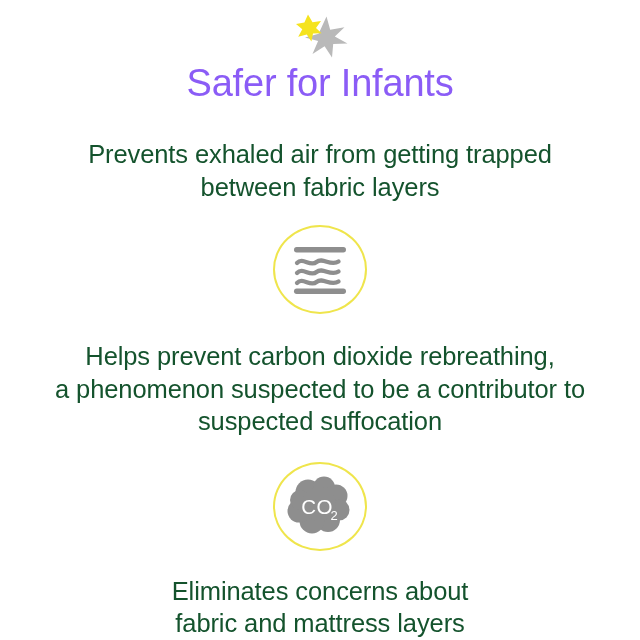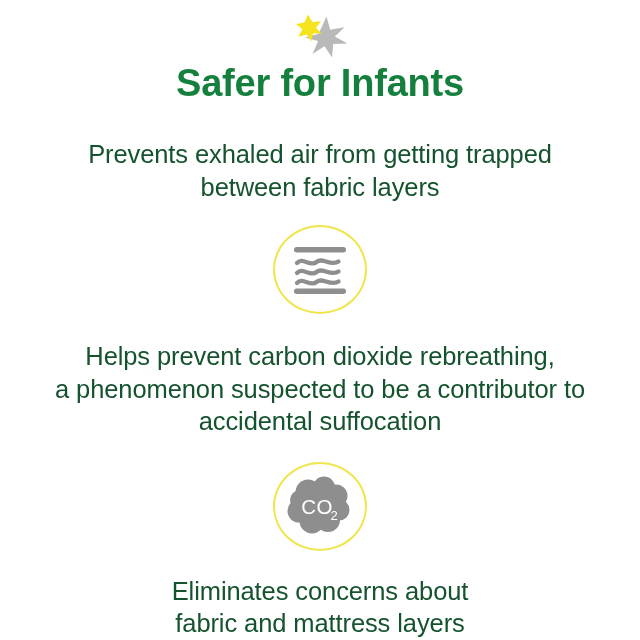--- a/index.html
+++ b/index.html
@@ -32,23 +32,23 @@
     height: 50px;
     display: flex;
     align-items: center;
     justify-content: center;
   }
   .logo-wrap svg { display: block; }
 
   .headline {
     margin: 2px 0 0 0;
     font-size: 38px;
-    font-weight: bold;
+    font-weight: normal;
     letter-spacing: -0.2px;
-    color: #15803d;
+    color: #8b5cf6;
     line-height: 1.05;
     text-align: center;
   }
 
   
   .statement {
     font-size: 25.5px;
     line-height: 1.28;
     color: #14532d;
     text-align: center;
@@ -106,21 +106,21 @@
         <path d="M8 34 C 14 27.5, 21 38.5, 27.5 33 C 34 27.5, 41.5 38, 49.5 32.5"></path>
         <path d="M8 44 C 14 37.5, 21 48.5, 27.5 43 C 34 37.5, 41.5 48, 49.5 42.5"></path>
       </g>
       <rect x="5" y="49.5" width="52" height="5.4" rx="2.7" fill="#8e8e8e"></rect>
     </svg>
   </div>
 
   <div class="statement stmt-2">
     <span class="line">Helps prevent carbon dioxide rebreathing,</span>
     <span class="line">a phenomenon suspected to be a contributor to</span>
-    <span class="line">accidental suffocation</span>
+    <span class="line">suspected suffocation</span>
   </div>
 
   <div class="badge badge-co2">
     <svg width="72" height="66" viewBox="0 0 72 66">
       <g fill="#8e8e8e">
         <circle cx="24" cy="19" r="12.5"></circle>
         <circle cx="40" cy="14.5" r="11"></circle>
         <circle cx="52" cy="23" r="11.5"></circle>
         <circle cx="55" cy="37" r="10.5"></circle>
         <circle cx="44" cy="47" r="12"></circle>

